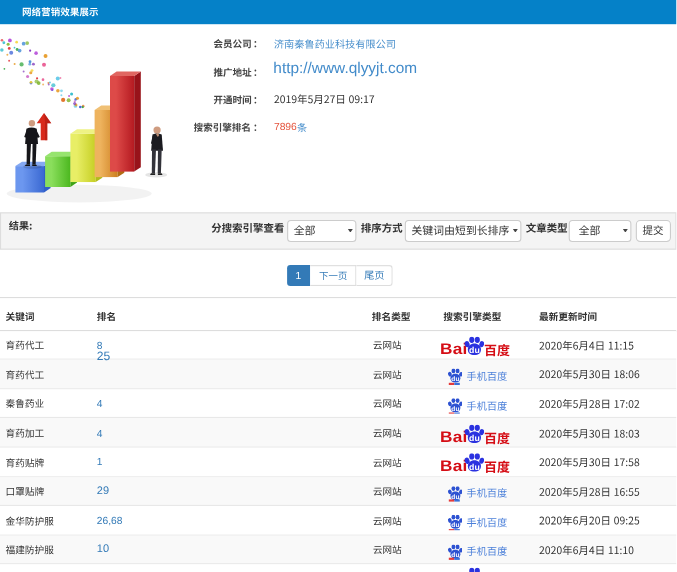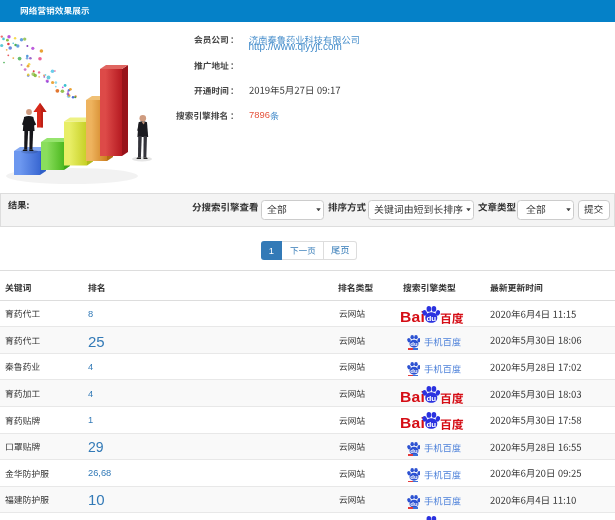--- a/index.html
+++ b/index.html
@@ -76,21 +76,21 @@
       <use href="#g31" x="4000"></use>
       <use href="#g32" x="5000"></use>
       <use href="#g33" x="6000"></use>
       <use href="#g34" x="7000"></use>
       <use href="#g35" x="8000"></use>
       <use href="#g36" x="9000"></use>
       <use href="#g37" x="10000"></use>
       <use href="#g38" x="11000"></use>
     </g>
   </svg>
-<div class="abs" style="left:248.5px;top:42px;font-size:10px;color:#428bca;line-height:10px">http://www.qlyyjt.com</div>
+<div class="abs" style="left:248.5px;top:56px;font-size:14px;color:#428bca;line-height:10px">http://www.qlyyjt.com</div>
 <svg style="position:absolute;left:249.0px;top:85.3px" width="92.6" height="12.3" viewBox="0 0 92.6 12.3">
     <g fill="#333" transform="matrix(0.00950,0,0,-0.00950,0,8.74)">
       <use href="#g39" x="0"></use>
       <use href="#g40" x="555"></use>
       <use href="#g41" x="1110"></use>
       <use href="#g42" x="1665"></use>
       <use href="#g43" x="2220"></use>
       <use href="#g44" x="3220"></use>
       <use href="#g45" x="3775"></use>
       <use href="#g39" x="4775"></use>
@@ -302,21 +302,21 @@
   </svg>
 <div class="abs" style="left:0;top:327.36px;width:615px;height:26.560px;background:#f9f9f9;border-bottom:1px solid #e8e8e8;box-sizing:border-box"></div>
 <svg style="position:absolute;left:5.0px;top:335.8px" width="36.2" height="11.4" viewBox="0 0 36.2 11.4">
     <g fill="#333" transform="matrix(0.00880,0,0,-0.00880,0,8.10)">
       <use href="#g85" x="0"></use>
       <use href="#g31" x="1000"></use>
       <use href="#g86" x="2000"></use>
       <use href="#g87" x="3000"></use>
     </g>
   </svg>
-<div class="abs" style="left:88px;top:337px;font-size:15px;color:#337ab7;line-height:10px">25</div>
+<div class="abs" style="left:88px;top:319px;font-size:11px;color:#337ab7;line-height:10px">25</div>
 <svg style="position:absolute;left:338.5px;top:335.9px" width="27.1" height="11.3" viewBox="0 0 27.1 11.3">
     <g fill="#333" transform="matrix(0.00870,0,0,-0.00870,0,8.00)">
       <use href="#g88" x="0"></use>
       <use href="#g89" x="1000"></use>
       <use href="#g90" x="2000"></use>
     </g>
   </svg>
 <svg class="abs" style="left:406.70px;top:335.44px" width="13.6" height="13.6" viewBox="0 0 34 34">
     <g fill="#2d52d2">
       <ellipse cx="5" cy="13" rx="4.2" ry="5.5" transform="rotate(-20 5 13)"></ellipse>
@@ -520,21 +520,21 @@
   </svg>
 <div class="abs" style="left:0;top:433.60px;width:615px;height:26.560px;background:#f9f9f9;border-bottom:1px solid #e8e8e8;box-sizing:border-box"></div>
 <svg style="position:absolute;left:5.0px;top:442.0px" width="36.2" height="11.4" viewBox="0 0 36.2 11.4">
     <g fill="#333" transform="matrix(0.00880,0,0,-0.00880,0,8.10)">
       <use href="#g104" x="0"></use>
       <use href="#g105" x="1000"></use>
       <use href="#g102" x="2000"></use>
       <use href="#g103" x="3000"></use>
     </g>
   </svg>
-<div class="abs" style="left:88px;top:441.9px;font-size:14px;color:#337ab7;line-height:10px">29</div>
+<div class="abs" style="left:88px;top:441.9px;font-size:10px;color:#337ab7;line-height:10px">29</div>
 <svg style="position:absolute;left:338.5px;top:442.1px" width="27.1" height="11.3" viewBox="0 0 27.1 11.3">
     <g fill="#333" transform="matrix(0.00870,0,0,-0.00870,0,8.00)">
       <use href="#g88" x="0"></use>
       <use href="#g89" x="1000"></use>
       <use href="#g90" x="2000"></use>
     </g>
   </svg>
 <svg class="abs" style="left:406.70px;top:441.68px" width="13.6" height="13.6" viewBox="0 0 34 34">
     <g fill="#2d52d2">
       <ellipse cx="5" cy="13" rx="4.2" ry="5.5" transform="rotate(-20 5 13)"></ellipse>
@@ -634,21 +634,21 @@
 <div class="abs" style="left:0;top:486.72px;width:615px;height:26.560px;background:#f9f9f9;border-bottom:1px solid #e8e8e8;box-sizing:border-box"></div>
 <svg style="position:absolute;left:5.0px;top:495.2px" width="45.0" height="11.4" viewBox="0 0 45.0 11.4">
     <g fill="#333" transform="matrix(0.00880,0,0,-0.00880,0,8.10)">
       <use href="#g111" x="0"></use>
       <use href="#g112" x="1000"></use>
       <use href="#g108" x="2000"></use>
       <use href="#g109" x="3000"></use>
       <use href="#g110" x="4000"></use>
     </g>
   </svg>
-<div class="abs" style="left:88px;top:495.0px;font-size:15px;color:#337ab7;line-height:10px">10</div>
+<div class="abs" style="left:88px;top:495.0px;font-size:10px;color:#337ab7;line-height:10px">10</div>
 <svg style="position:absolute;left:338.5px;top:495.2px" width="27.1" height="11.3" viewBox="0 0 27.1 11.3">
     <g fill="#333" transform="matrix(0.00870,0,0,-0.00870,0,8.00)">
       <use href="#g88" x="0"></use>
       <use href="#g89" x="1000"></use>
       <use href="#g90" x="2000"></use>
     </g>
   </svg>
 <svg class="abs" style="left:406.70px;top:494.80px" width="13.6" height="13.6" viewBox="0 0 34 34">
     <g fill="#2d52d2">
       <ellipse cx="5" cy="13" rx="4.2" ry="5.5" transform="rotate(-20 5 13)"></ellipse>

